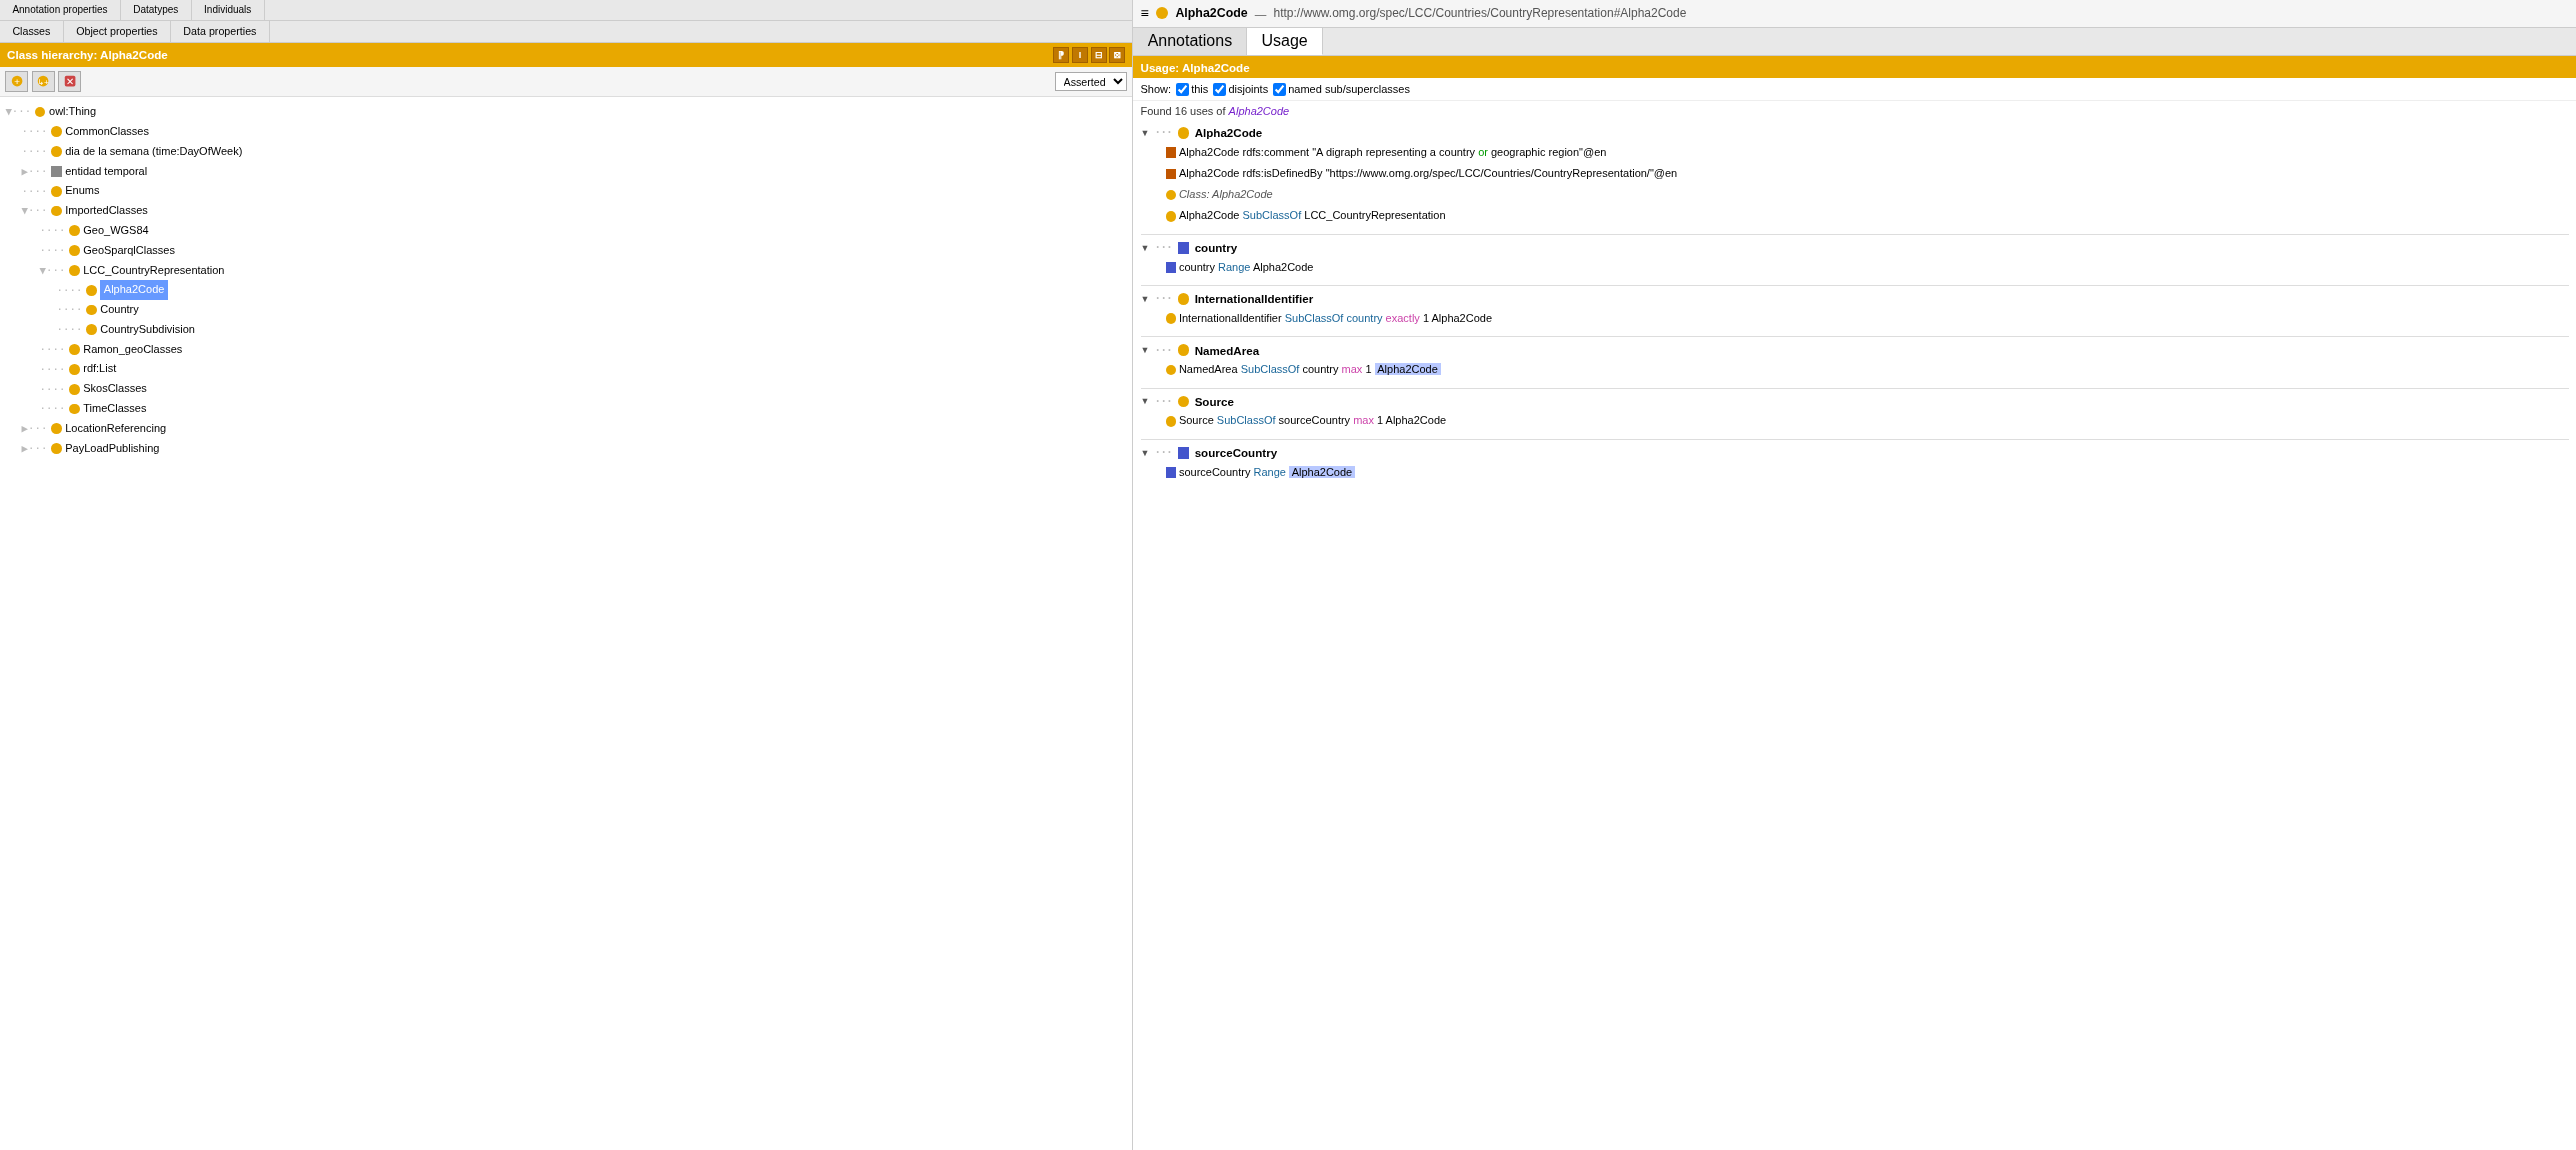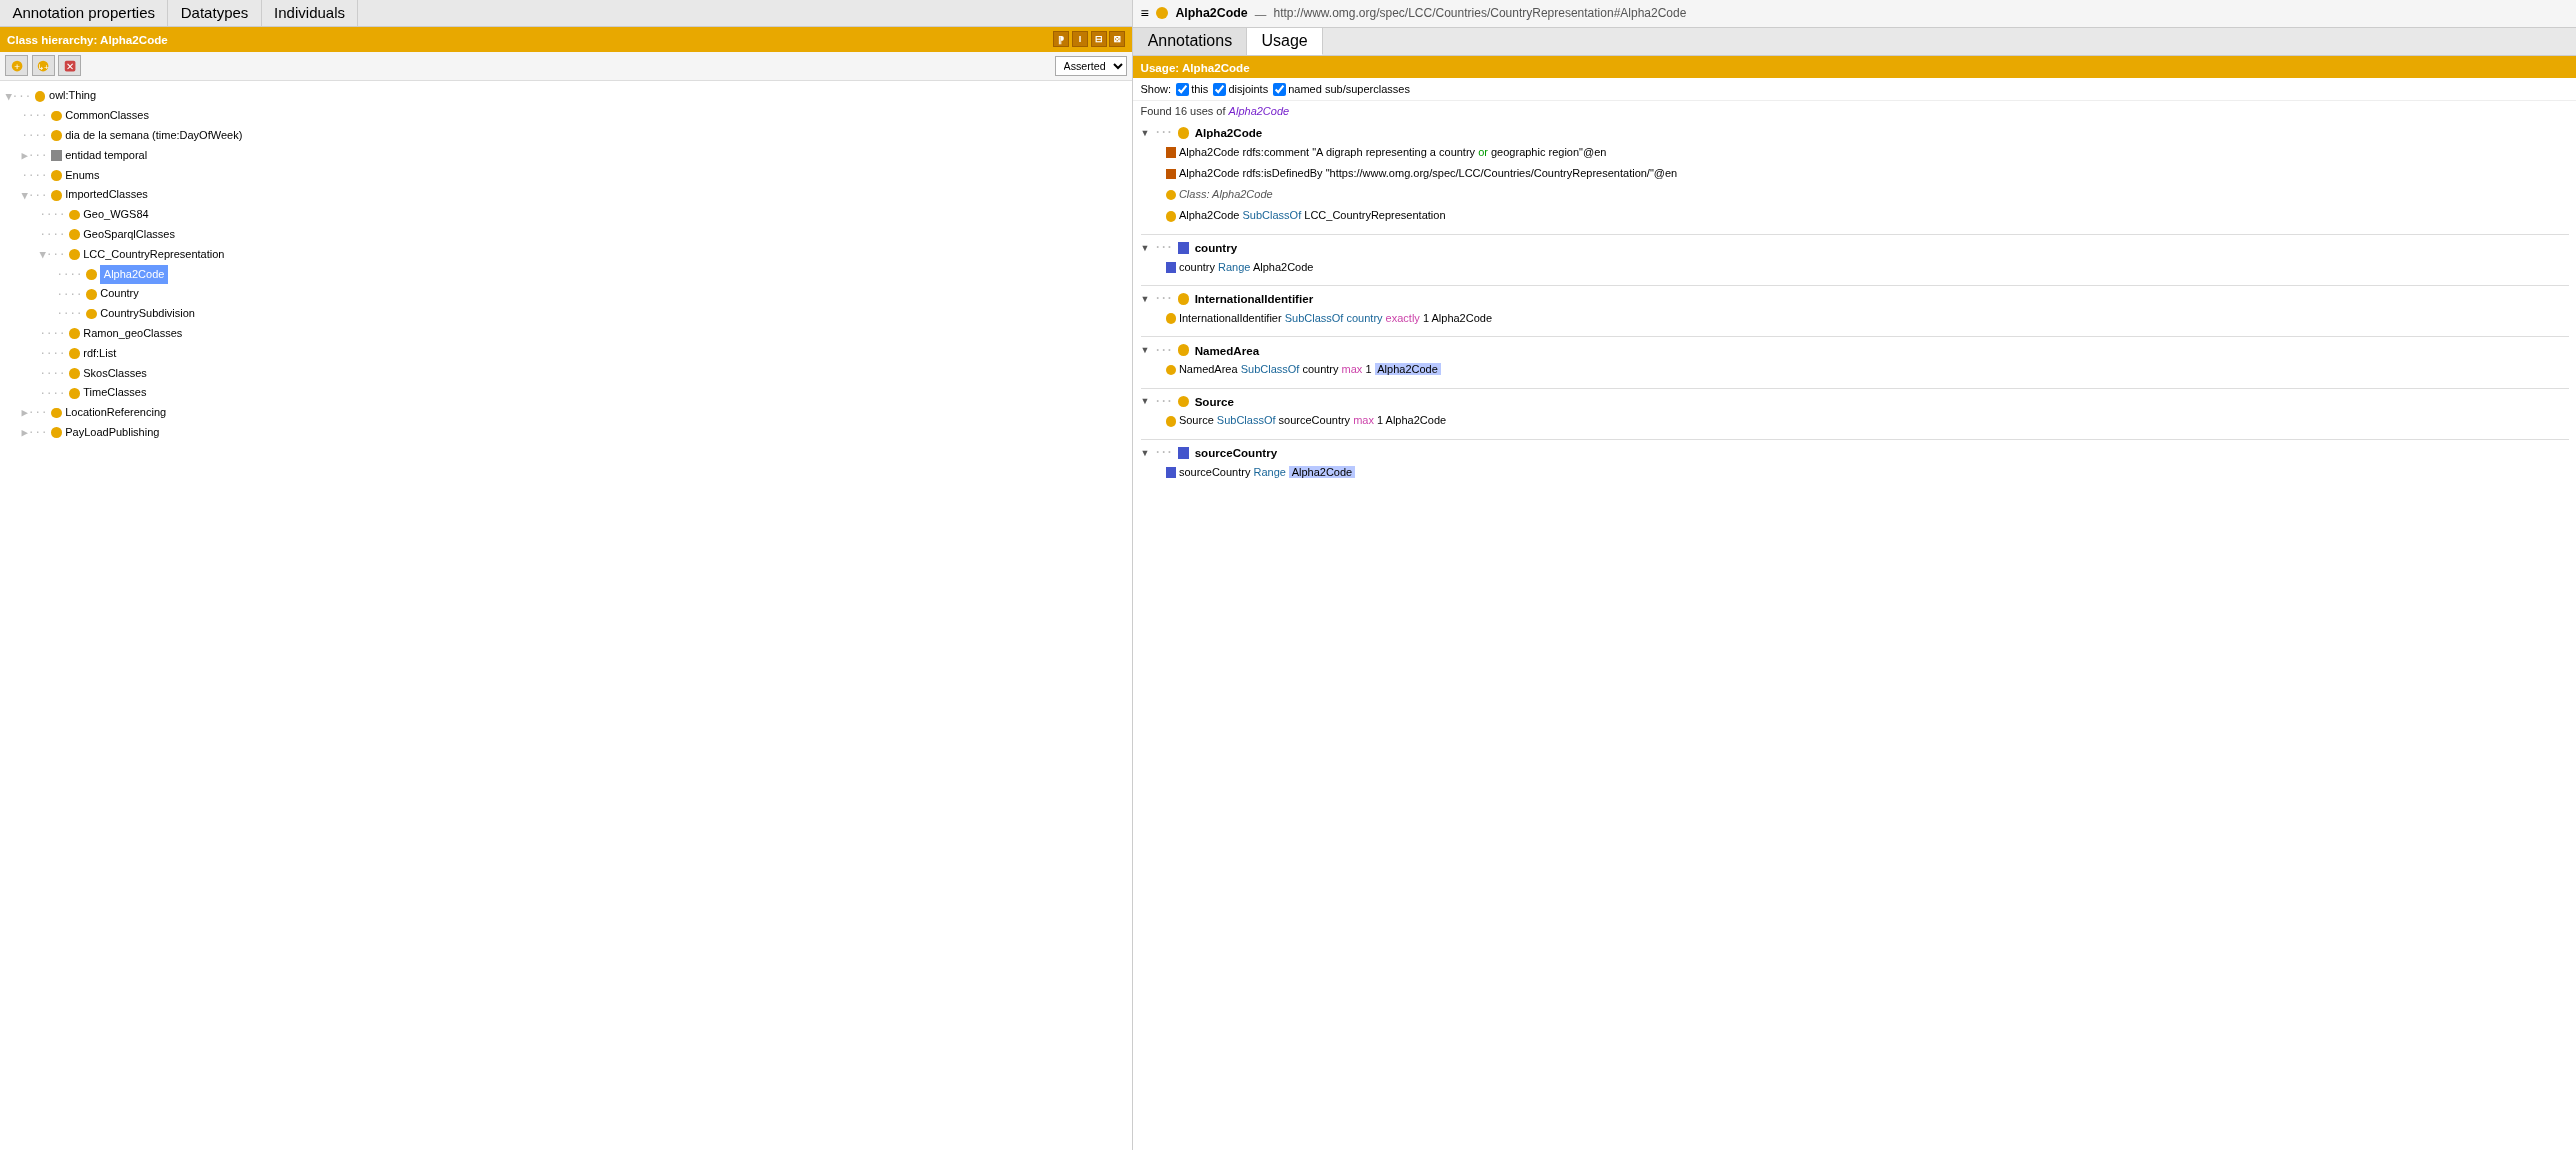--- a/index.html
+++ b/index.html
@@ -28,21 +28,21 @@
       flex-direction: column;
       border-right: 0.9px solid #ccc;
       overflow: hidden;
     }
 
     .tab-bar-top {
       display: flex;
       flex-direction: row;
       background: #e8e8e8;
       border-bottom: 0.9px solid #ccc;
-      font-size: 15px;
+      font-size: 10px;
     }
 
     .tab-bar-top .tab-item {
       padding: 4.4px 12.4px;
       cursor: pointer;
       border-right: 0.9px solid #ccc;
       white-space: nowrap;
     }
     .tab-bar-top .tab-item:first-child { border-right: 0.9px solid #ccc; }
 
@@ -332,20 +332,25 @@
 <div class="main-container">
 
   <div class="left-panel">
 
     <div class="tab-bar-top">
       <div class="tab-item">Annotation properties</div>
       <div class="tab-item">Datatypes</div>
       <div class="tab-item">Individuals</div>
     </div>
 
+    <div class="tab-bar-second">
+      <div class="tab-item">Classes</div>
+      <div class="tab-item">Object properties</div>
+      <div class="tab-item">Data properties</div>
+    </div>
 
     <div class="class-hierarchy-header">
       <span>Class hierarchy: Alpha2Code</span>
       <div class="header-icons">
         <div class="header-icon">⁋</div>
         <div class="header-icon">I</div>
         <div class="header-icon">⊟</div>
         <div class="header-icon">⊠</div>
       </div>
     </div>

